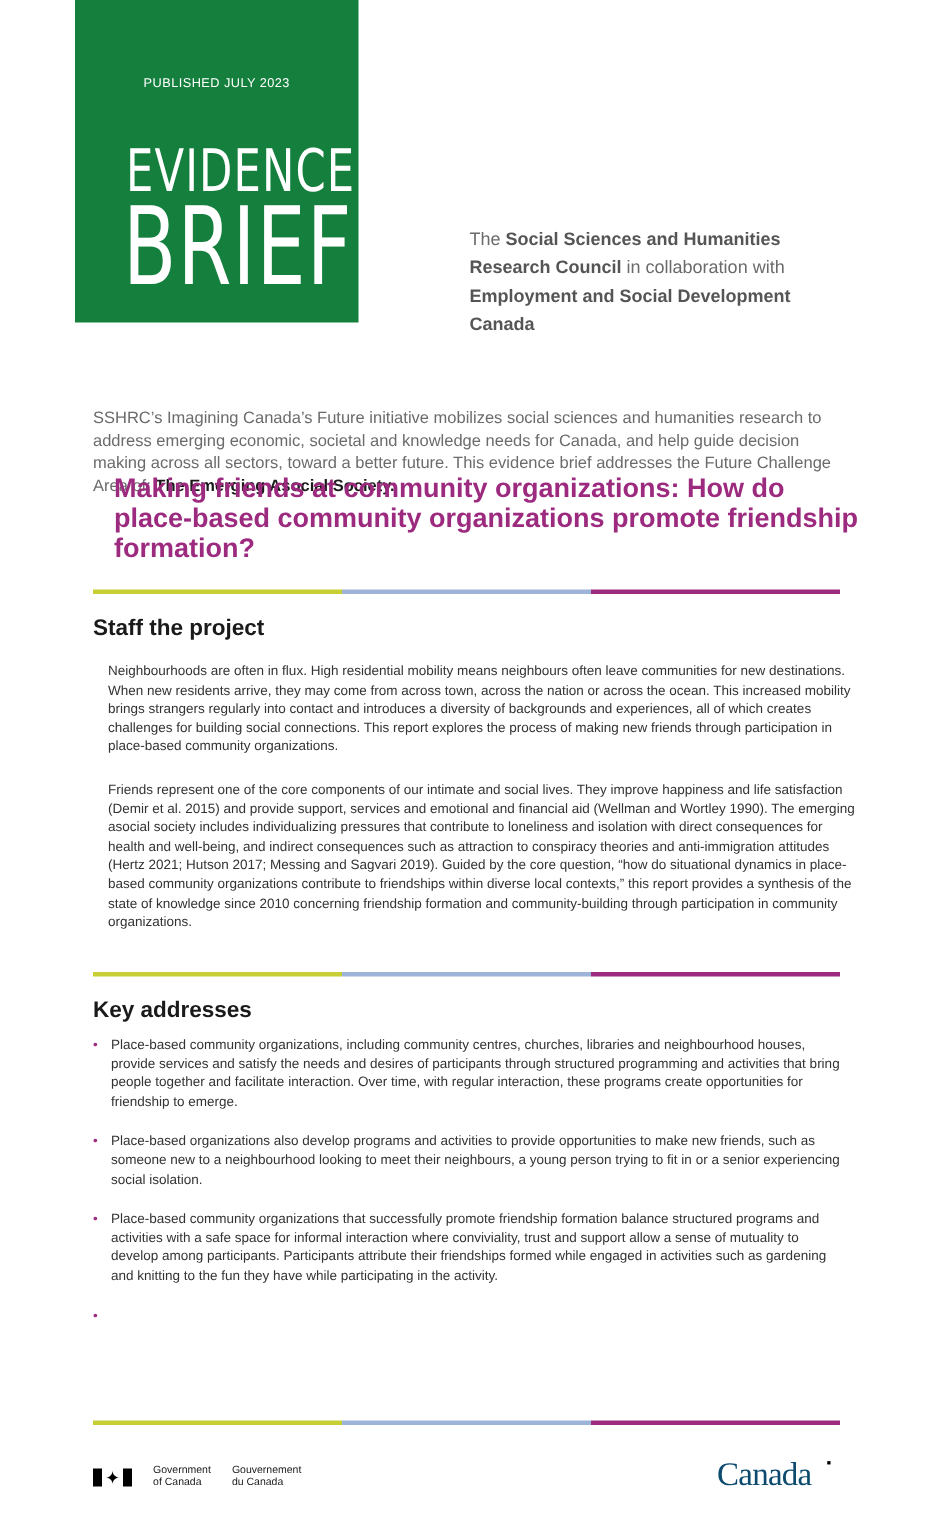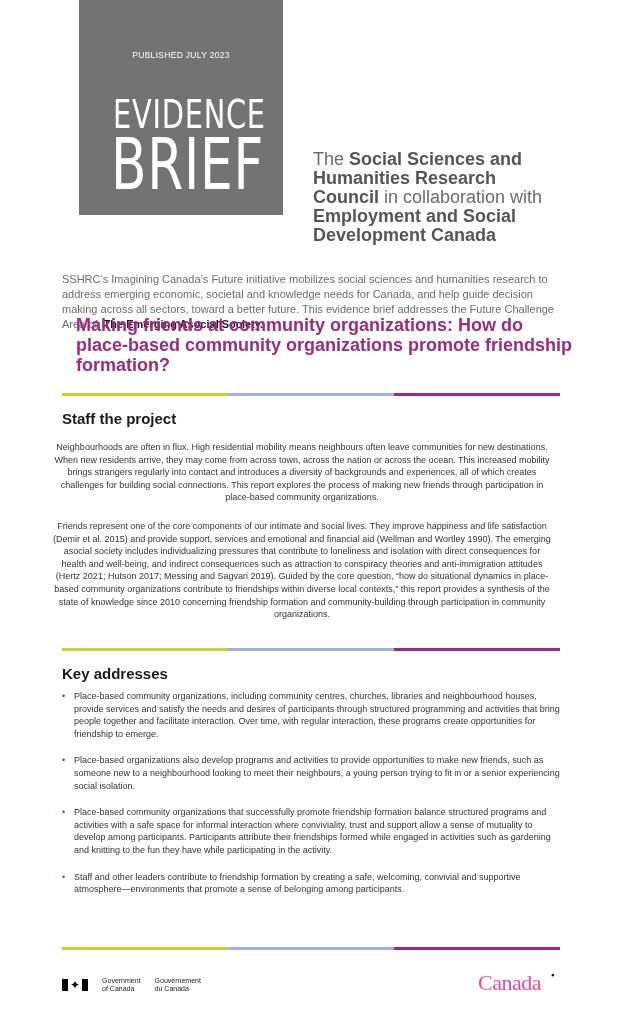--- a/index.html
+++ b/index.html
@@ -1,43 +1,43 @@
 <!DOCTYPE html>
 <html><head>
 <meta charset="utf-8">
 <style>
   html, body { margin: 0; padding: 0; background: #ffffff; }
   body { width: 622px; height: 1023px; position: relative; overflow: hidden;
          font-family: "Liberation Sans", sans-serif; color: #1a1a1a; }
-  .magenta-box { position: absolute; left: 79px; top: 0; width: 204px; height: 215px; background: #737373; }
+  .magenta-box { position: absolute; left: 50px; top: 0; width: 189px; height: 215px; background: #15803d; }
   .published { position: absolute; left: 0; width: 100%; top: 50px; text-align: center; color: #fff;
                font-size: 8.5px; letter-spacing: 0.3px; }
   .ev { position: absolute; left: 34px; top: 95px; color: #fff; font-family: "DejaVu Sans", sans-serif;
         font-size: 39px; line-height: 40px; transform: scaleX(0.74); transform-origin: left top; letter-spacing: 1px; }
   .br { position: absolute; left: 32px; top: 128px; color: #fff; font-family: "DejaVu Sans", sans-serif;
         font-size: 72px; line-height: 72px; transform: scaleX(0.72); transform-origin: left top; letter-spacing: 1px; }
-  .partner { position: absolute; left: 313px; top: 150px; width: 250px; font-size: 18px; line-height: 19px; color: #6b6b6b; }
+  .partner { position: absolute; left: 313px; top: 150px; width: 250px; font-size: 12px; line-height: 19px; color: #6b6b6b; }
   .partner b { color: #555; }
   .intro { position: absolute; left: 62px; top: 240px; width: 500px; font-size: 11px; line-height: 15px; color: #6b6b6b; margin-top: 32px; }
   .intro b { color: #1a1a1a; }
   .title { position: absolute; left: 76px; top: 315px; width: 500px; font-size: 18px; line-height: 20px; font-weight: bold; color: #9c2a7e; }
   .rule { position: absolute; left: 62px; width: 498px; height: 3px; display: flex; }
   .rule span { flex: 1; height: 3px; }
   .h2 { position: absolute; left: 62px; font-size: 15px; font-weight: bold; color: #1a1a1a; }
-  .para { position: absolute; left: 52px; width: 500px; font-size: 9px; line-height: 12.6px; color: #333; text-align: center; }
+  .para { position: absolute; left: 72px; width: 500px; font-size: 9px; line-height: 12.6px; color: #333; }
   .findings { position: absolute; left: 62px; top: 690px; width: 500px; margin: 0; padding: 0; list-style: none; }
   .findings li { position: relative; padding-left: 12px; font-size: 9px; line-height: 12.6px; color: #333; margin-bottom: 14px; }
   .findings li .bullet { position: absolute; left: 0; top: 0; color: #9c2a7e; }
   .footer-gov { position: absolute; left: 62px; top: 977px; display: flex; align-items: center; gap: 8px; }
   .flag { display: flex; align-items: center; gap: 2px; }
   .flag .bar { width: 6px; height: 12px; background: #000; }
   .flag .leaf { font-size: 12px; line-height: 12px; color: #000; }
   .gov-text { font-size: 7px; line-height: 8px; color: #1a1a1a; margin-left: 6px; }
   .wordmark { position: absolute; left: 478px; top: 970px; font-family: "Liberation Serif", serif;
-              font-size: 22px; color: #ec4899; letter-spacing: -0.5px; }
+              font-size: 22px; color: #0c4a6e; letter-spacing: -0.5px; }
   .wordmark-flag { position: absolute; left: 551px; top: 970px; font-size: 9px; color: #000; }
 </style>
 </head>
 <body>
 
 <div class="magenta-box">
   <div class="published">PUBLISHED JULY 2023</div>
   <div class="ev">EVIDENCE</div>
   <div class="br">BRIEF</div>
 </div>
@@ -67,21 +67,21 @@
   <span style="background:#9eb3d8"></span>
   <span style="background:#9c2a7e"></span>
 </div>
 
 <div class="h2" style="top:665px;">Key addresses</div>
 
 <ul class="findings">
   <li><span class="bullet">•</span><span>Place-based community organizations, including community centres, churches, libraries and neighbourhood houses, provide services and satisfy the needs and desires of participants through structured programming and activities that bring people together and facilitate interaction. Over time, with regular interaction, these programs create opportunities for friendship to emerge.</span></li>
   <li><span class="bullet">•</span><span>Place-based organizations also develop programs and activities to provide opportunities to make new friends, such as someone new to a neighbourhood looking to meet their neighbours, a young person trying to fit in or a senior experiencing social isolation.</span></li>
   <li><span class="bullet">•</span><span>Place-based community organizations that successfully promote friendship formation balance structured programs and activities with a safe space for informal interaction where conviviality, trust and support allow a sense of mutuality to develop among participants. Participants attribute their friendships formed while engaged in activities such as gardening and knitting to the fun they have while participating in the activity.</span></li>
-  <li><span class="bullet">•</span><span>Staff and other leaders contribute to friendship formation by creating a safe, welcoming, convivial and supportive atmosphere—environments that promote a sense of belonging among participants.</span></li>
+  <li><span class="bullet">•</span></li>
 </ul>
 
 <div class="rule" style="top:947px;">
   <span style="background:#c7cf35"></span>
   <span style="background:#9eb3d8"></span>
   <span style="background:#9c2a7e"></span>
 </div>
 
 <div class="footer-gov">
   <div class="flag">

